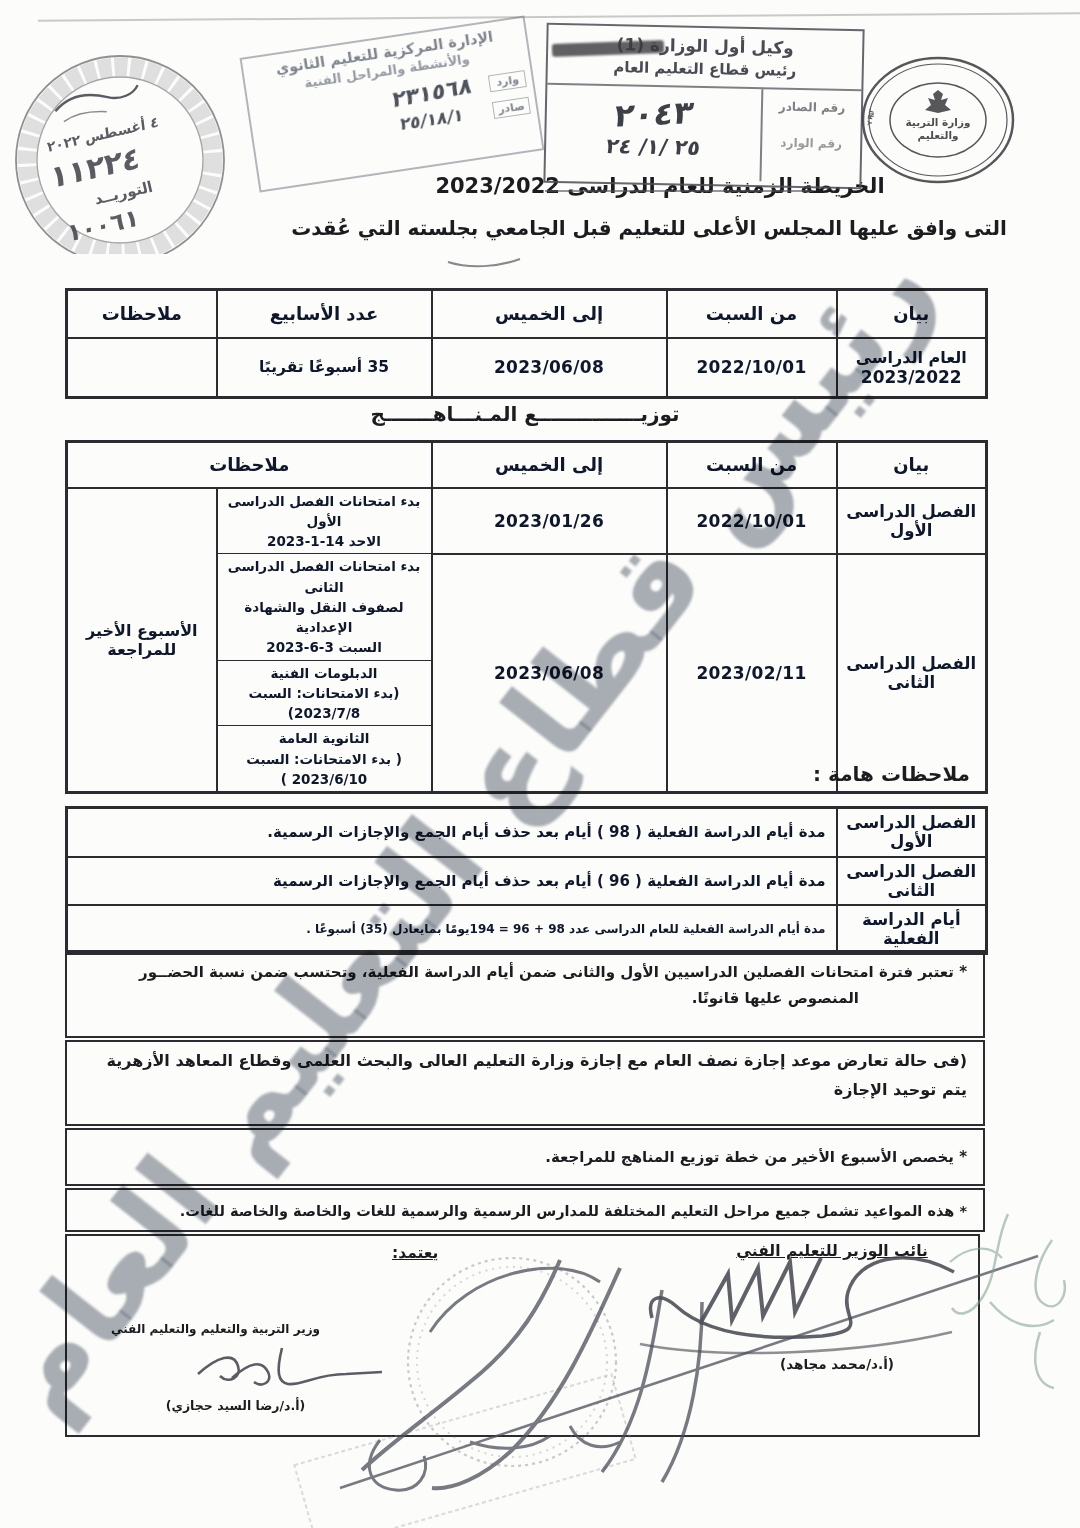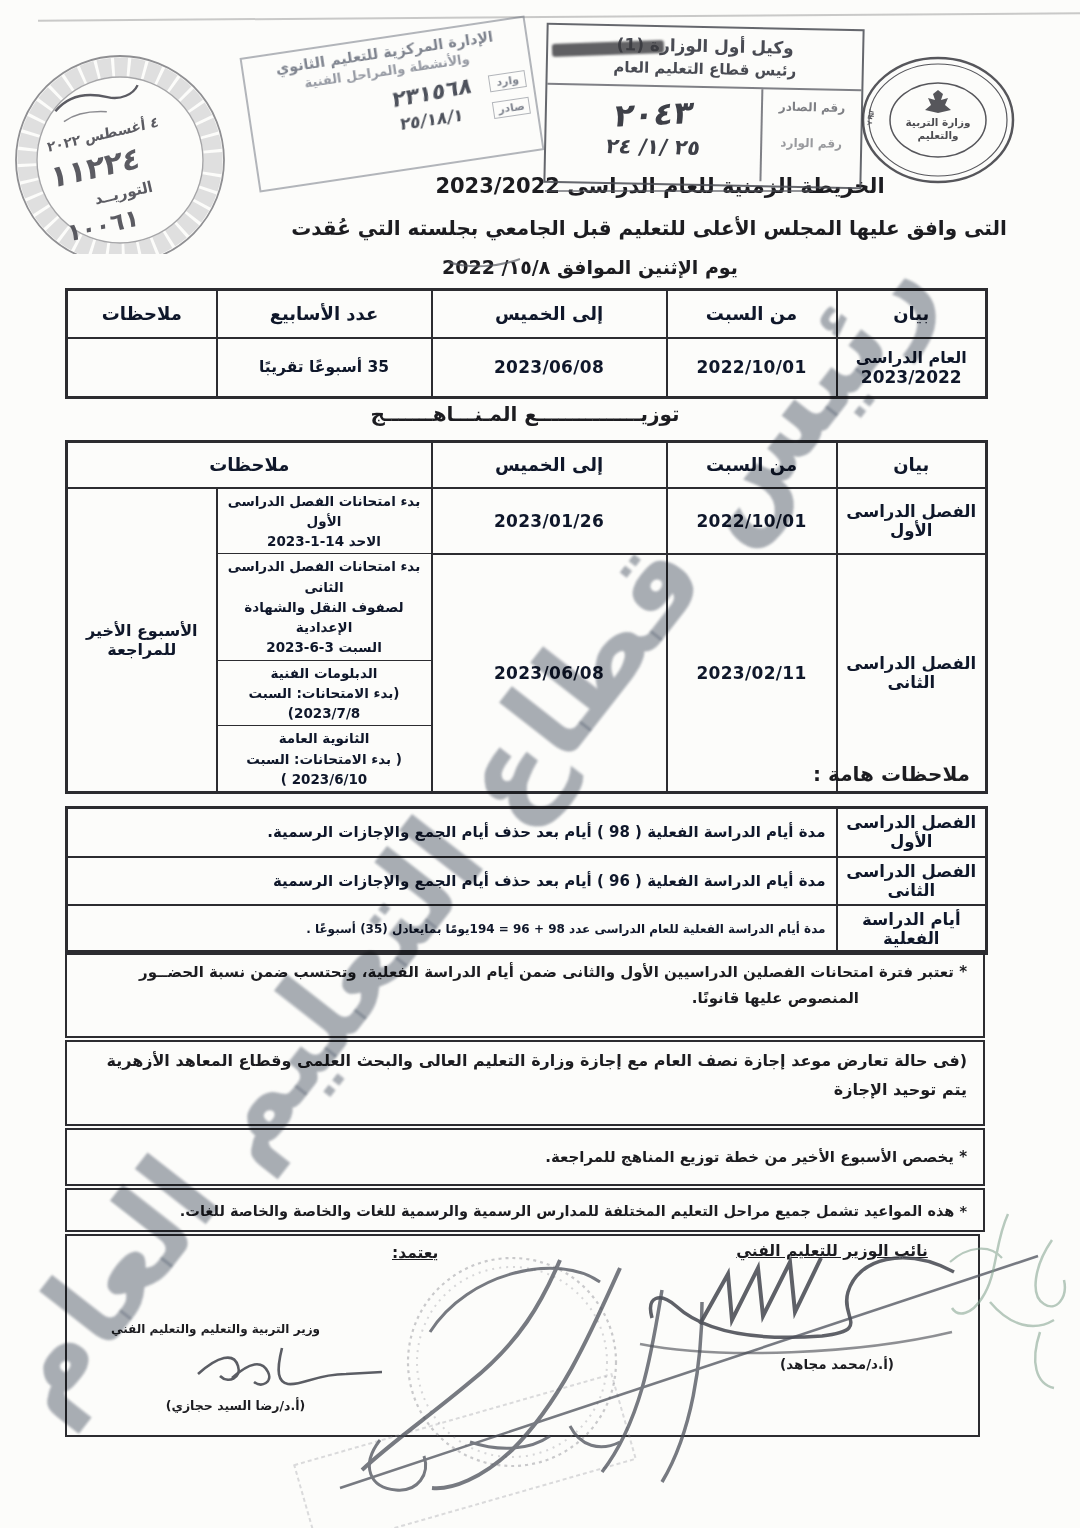--- a/index.html
+++ b/index.html
@@ -103,21 +103,20 @@
       </text>
       <path d="M82,38 l5,4 l-2,6 l7,-2 l-3,7 l6,5 l-13,3 l-13,-3 l6,-5 l-3,-7 l7,2 l-2,-6 z" fill="#3a3a40"></path>
       <text x="82" y="74" font-size="10.5" text-anchor="middle" fill="#2e2e34" font-weight="bold" style="font-family:'DejaVu Sans',sans-serif;">وزارة التربية</text>
       <text x="82" y="87" font-size="10.5" text-anchor="middle" fill="#2e2e34" font-weight="bold" style="font-family:'DejaVu Sans',sans-serif;">والتعليم</text>
     </g>
   </svg>
 
   <div class="doctitle ctr" style="left:330px;top:174px;width:660px;font-size:21px;">الخريطة الزمنية للعام الدراسى 2023/2022</div>
   <div class="abs" style="left:545px;top:190px;width:268px;height:2px;background:rgba(80,82,90,.6);z-index:13;"></div>
   <div class="doctitle ctr" style="left:265px;top:216px;width:720px;font-size:20px;margin-left:24px;">التى وافق عليها المجلس الأعلى للتعليم قبل الجامعي بجلسته التي عُقدت</div>
-  <div class="doctitle ctr" style="left:300px;top:256px;width:580px;font-size:19px;">يوم الإثنين الموافق ١٥/٨/ 2022</div>
 
   <table class="doc" style="top:288px;left:65px;width:920px;">
     <colgroup>
         <col style="width:150px">
         <col style="width:170px">
         <col style="width:235px">
         <col style="width:215px">
         <col style="width:150px">
       </colgroup>
     <tbody>

